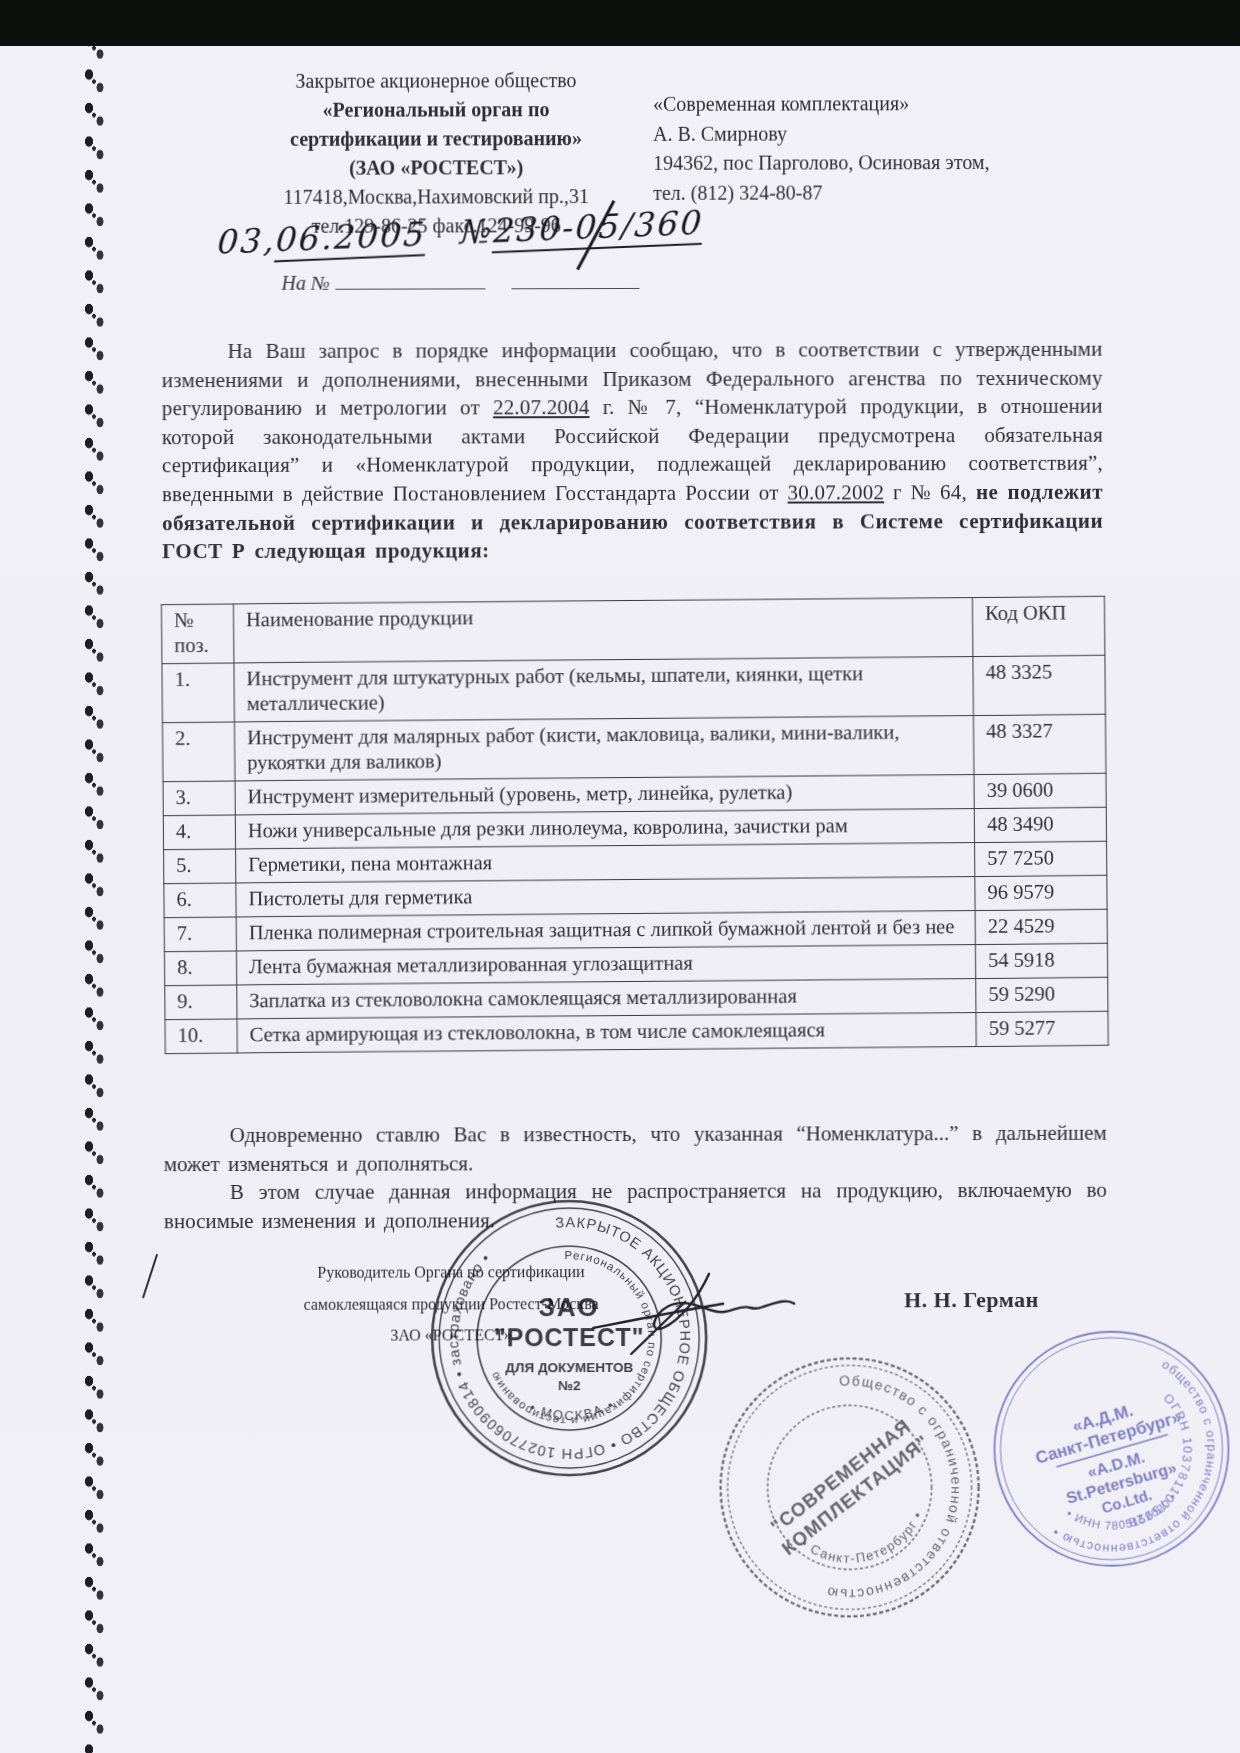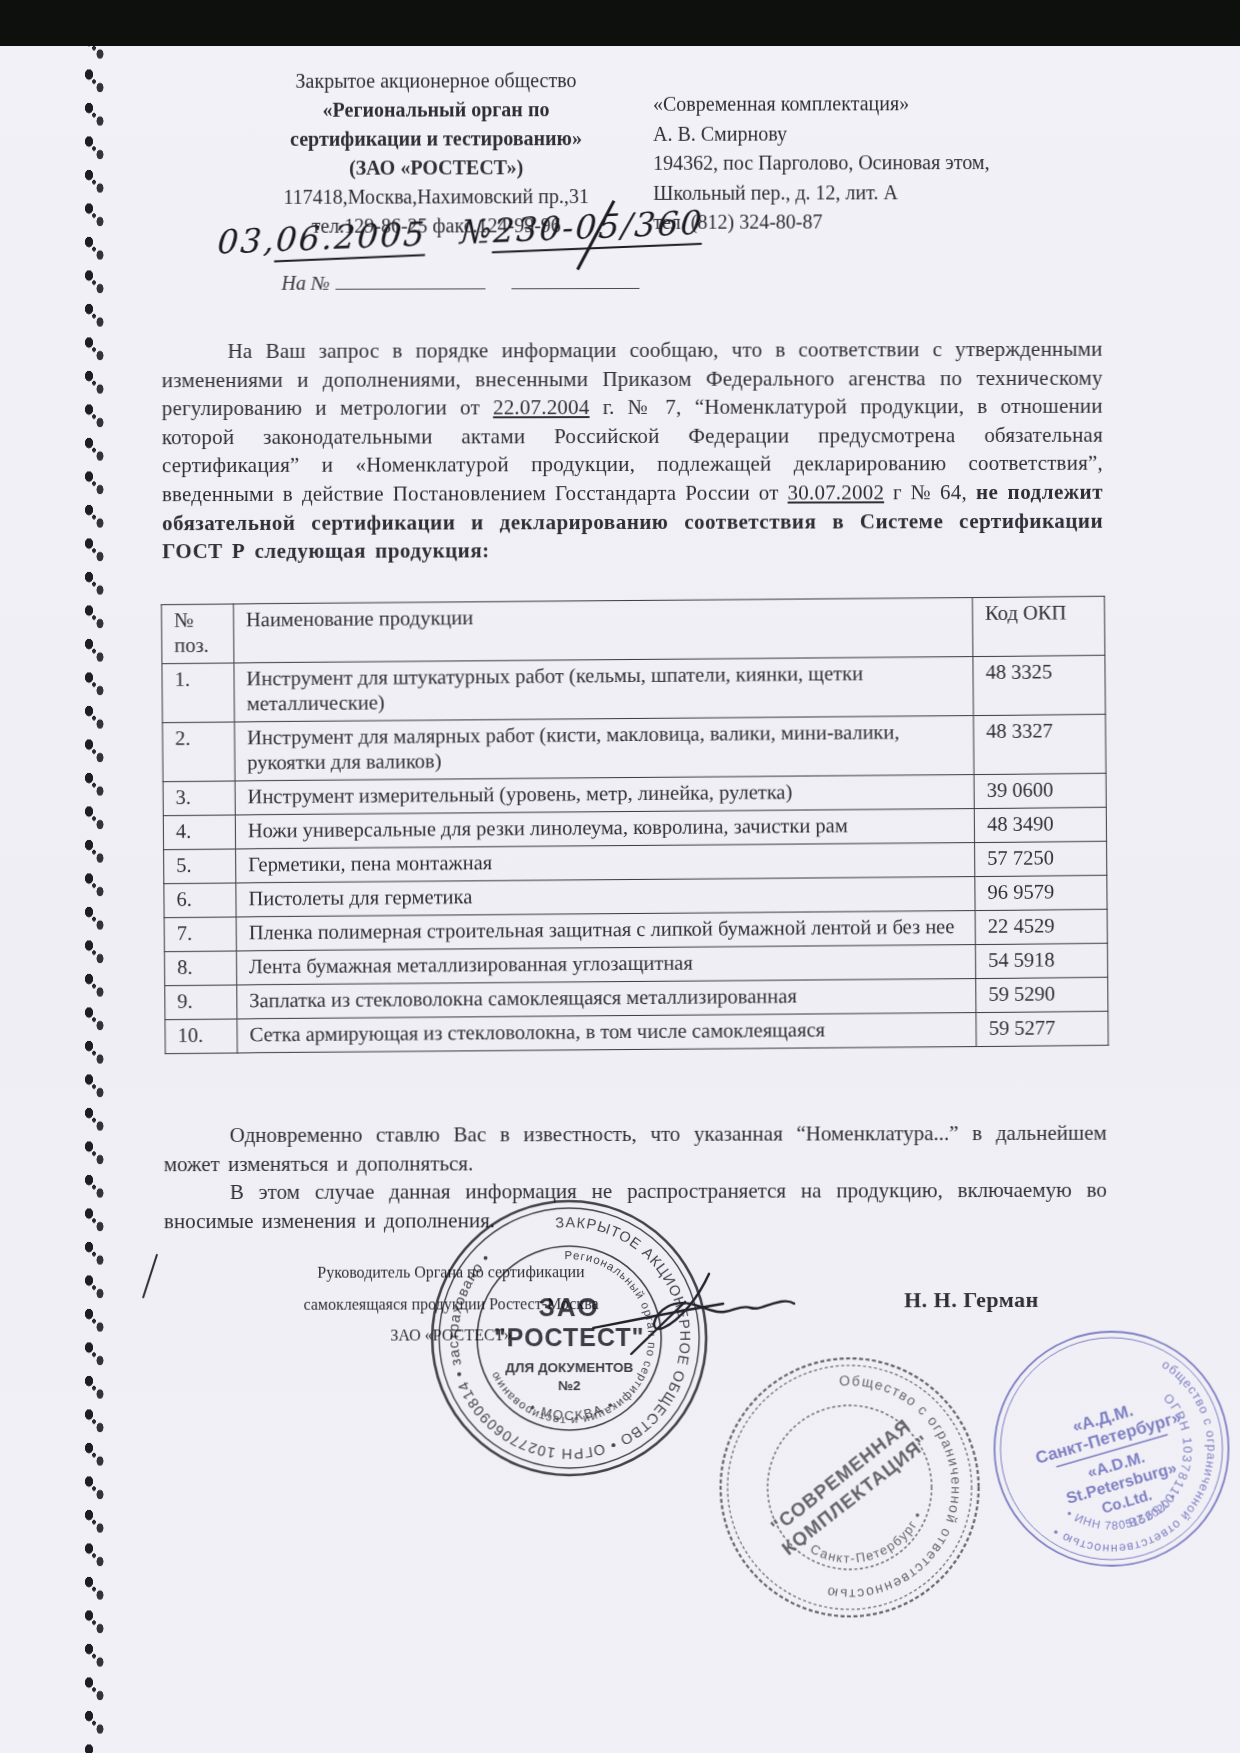--- a/index.html
+++ b/index.html
@@ -122,21 +122,20 @@
       <div class="b">сертификации и тестированию»</div>
       <div class="b">(ЗАО «РОСТЕСТ»)</div>
       <div>117418,Москва,Нахимовский пр.,31</div>
       <div>тел.129-86-25 факс.124-99-96</div>
     </div>
 
     <div class="recipient">
       <div>«Современная комплектация»</div>
       <div>А. В. Смирнову</div>
       <div>194362, пос Парголово, Осиновая этом,</div>
-      <div>Школьный пер., д. 12, лит. А</div>
       <div>тел. (812) 324-80-87</div>
     </div>
 
     <div class="refline"><span>03,</span><span class="u">06.2005</span><span style="display:inline-block;width:34px;"></span><span>№</span><span class="u">230-05/360</span></div>
     <div class="ref-slash"></div>
 
     <div class="naline"><span>На №</span><span class="seg"></span><span class="seg seg2"></span></div>
 
     <div class="bodytext">
       <span class="ind"></span><span>На Ваш запрос в порядке информации сообщаю, что в соответствии с утвержденными изменениями и дополнениями, внесенными Приказом Федерального агенства по техническому регулированию и метрологии от </span><span class="u-date">22.07.2004</span><span> г. № 7, “Номенклатурой продукции, в отношении которой законодательными актами Российской Федерации предусмотрена обязательная сертификация” и «Номенклатурой продукции, подлежащей декларированию соответствия”, введенными в действие Постановлением  Госстандарта России от </span><span class="u-date">30.07.2002</span><span> г  №  64, </span><b>не подлежит обязательной сертификации и декларированию соответствия в Системе сертификации ГОСТ Р следующая продукция:</b>

